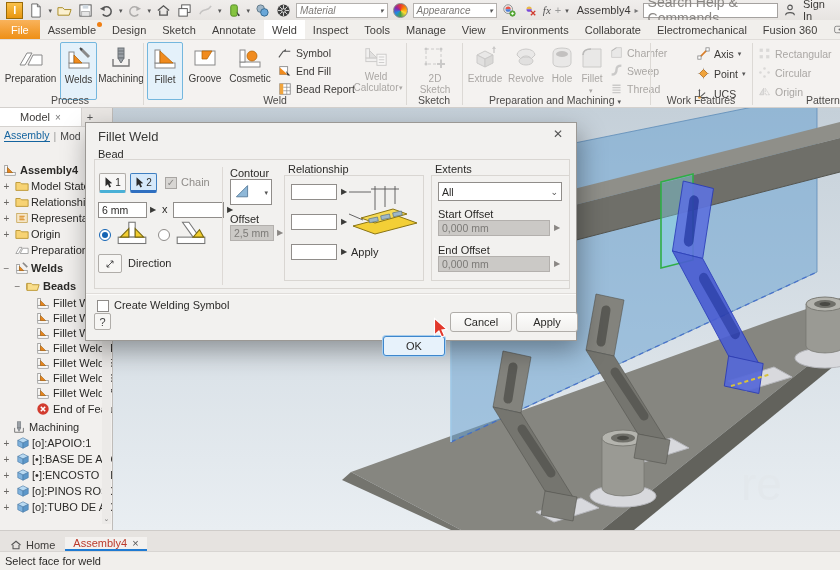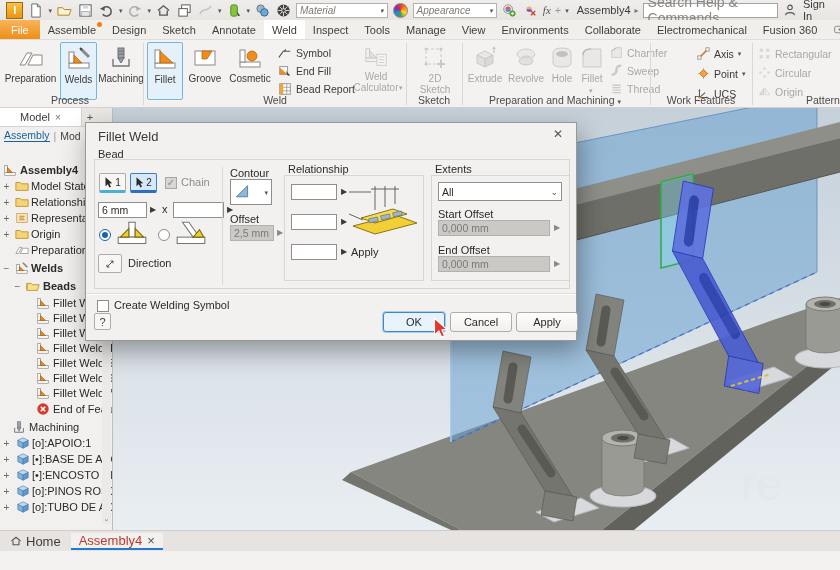--- a/index.html
+++ b/index.html
@@ -71,27 +71,27 @@
           display:flex;align-items:center;justify-content:center;gap:2px;font-size:10px;box-sizing:border-box;border-radius:2px;}
   .selbtn.on{background:#d6e9fa;border:1px solid #3f7fc1;border-bottom:3px solid #2f6fc0;}
   .cb{position:absolute;width:12px;height:12px;border:1px solid #8f8c89;background:#fff;box-sizing:border-box;}
   .cb.chkdis{background:#d8d6d3;border-color:#a8a5a2;color:#8a8886;font-size:10px;line-height:10px;text-align:center;}
   .dimlab{color:#8f8c89;}
   .radio{position:absolute;width:12px;height:12px;border-radius:50%;border:1px solid #8f8c89;background:#fff;box-sizing:border-box;}
   .radio.sel{border-color:#1464b4;}
   .radio.sel::after{content:"";position:absolute;left:2px;top:2px;width:6px;height:6px;border-radius:50%;background:#1464b4;}
   .btn{position:absolute;width:62px;height:20px;background:linear-gradient(#fdfdfc,#f1f0ee);border:1px solid #b0ada9;
        border-radius:3px;display:flex;align-items:center;justify-content:center;font-size:11px;color:#2b2a28;box-sizing:border-box;}
-  .btn.focus{background:#e7f2fb;border-color:#3e87cd;box-shadow:0 0 0 1px #a8cdeb;}
+  .btn.focus{background:#e7f2fb;border-color:#3e87cd;box-shadow:0 0 0 1px #a8cdeb;margin-top:24px;}
   .helpbtn{position:absolute;width:17px;height:17px;border:1px solid #b0ada9;background:#f7f6f4;border-radius:2px;
            display:flex;align-items:center;justify-content:center;font-size:11px;color:#444;box-sizing:border-box;}
   .dsep{position:absolute;left:0;width:490px;height:1px;background:#e0ddda;border-bottom:1px solid #fbfaf9;}
   
   .bottombar{position:absolute;top:530px;left:0;width:840px;height:21px;background:#e6e3e0;border-top:1px solid #cfccc9;
-             display:flex;align-items:center;font-size:13px;color:#3f3d3b;box-sizing:border-box;z-index:10;}
+             display:flex;align-items:flex-end;font-size:11px;color:#3f3d3b;box-sizing:border-box;z-index:10;}
   .hometab{display:flex;align-items:center;gap:4px;padding:0 10px;}
   .doctab{display:flex;align-items:center;gap:5px;padding:0 8px;background:#f3f1ef;border-bottom:2px solid #1f7ad2;
           color:#bb3a2c;box-sizing:border-box;}
   .doctab .x{color:#555;}
   .statusbar{position:absolute;top:551px;left:0;width:840px;height:19px;background:#f1efec;border-top:1px solid #d8d5d2;
              display:flex;align-items:center;padding-left:5px;font-size:11px;color:#2b2a28;box-sizing:border-box;z-index:10;}
 </style>
 </head>
 <body>
 
@@ -858,14 +858,17 @@
           <path d="M4,8 V13 H12 V8" fill="none" stroke="#555" stroke-width="1.4"></path>
         </svg>
       <span>Home</span>
     </div>
     <div class="doctab">
       <span>Assembly4</span>
       <span class="x">×</span>
     </div>
   </div>
 
+  <div class="statusbar">
+    <span>Select face for weld</span>
+  </div>
 
 </div>
 
 </body></html>

